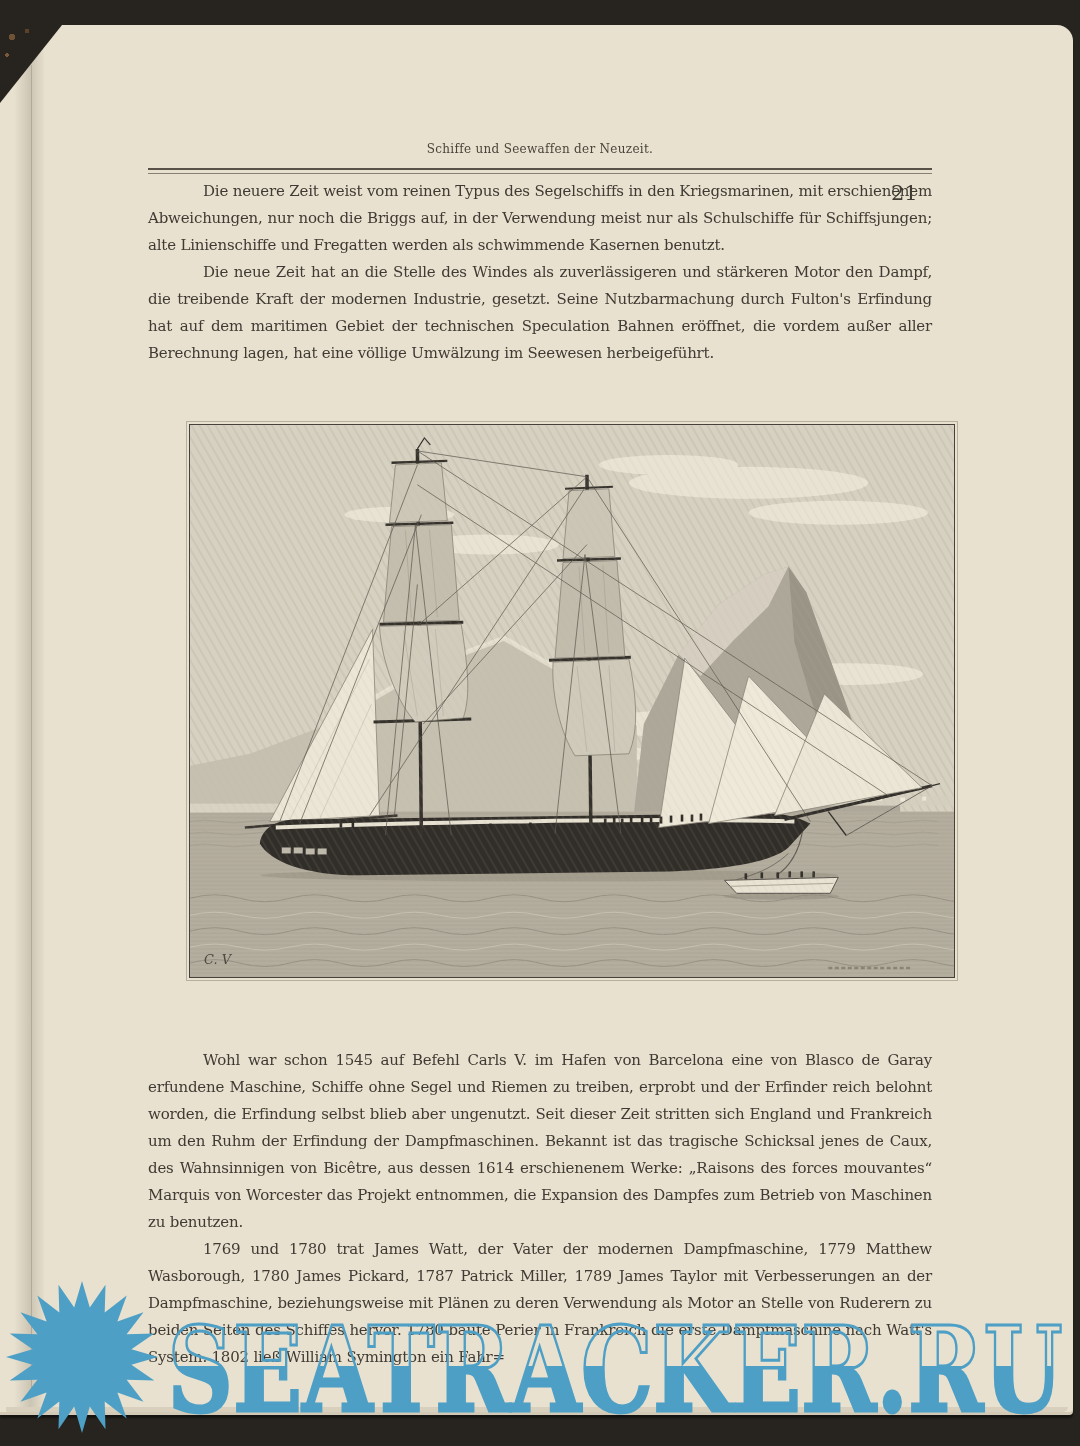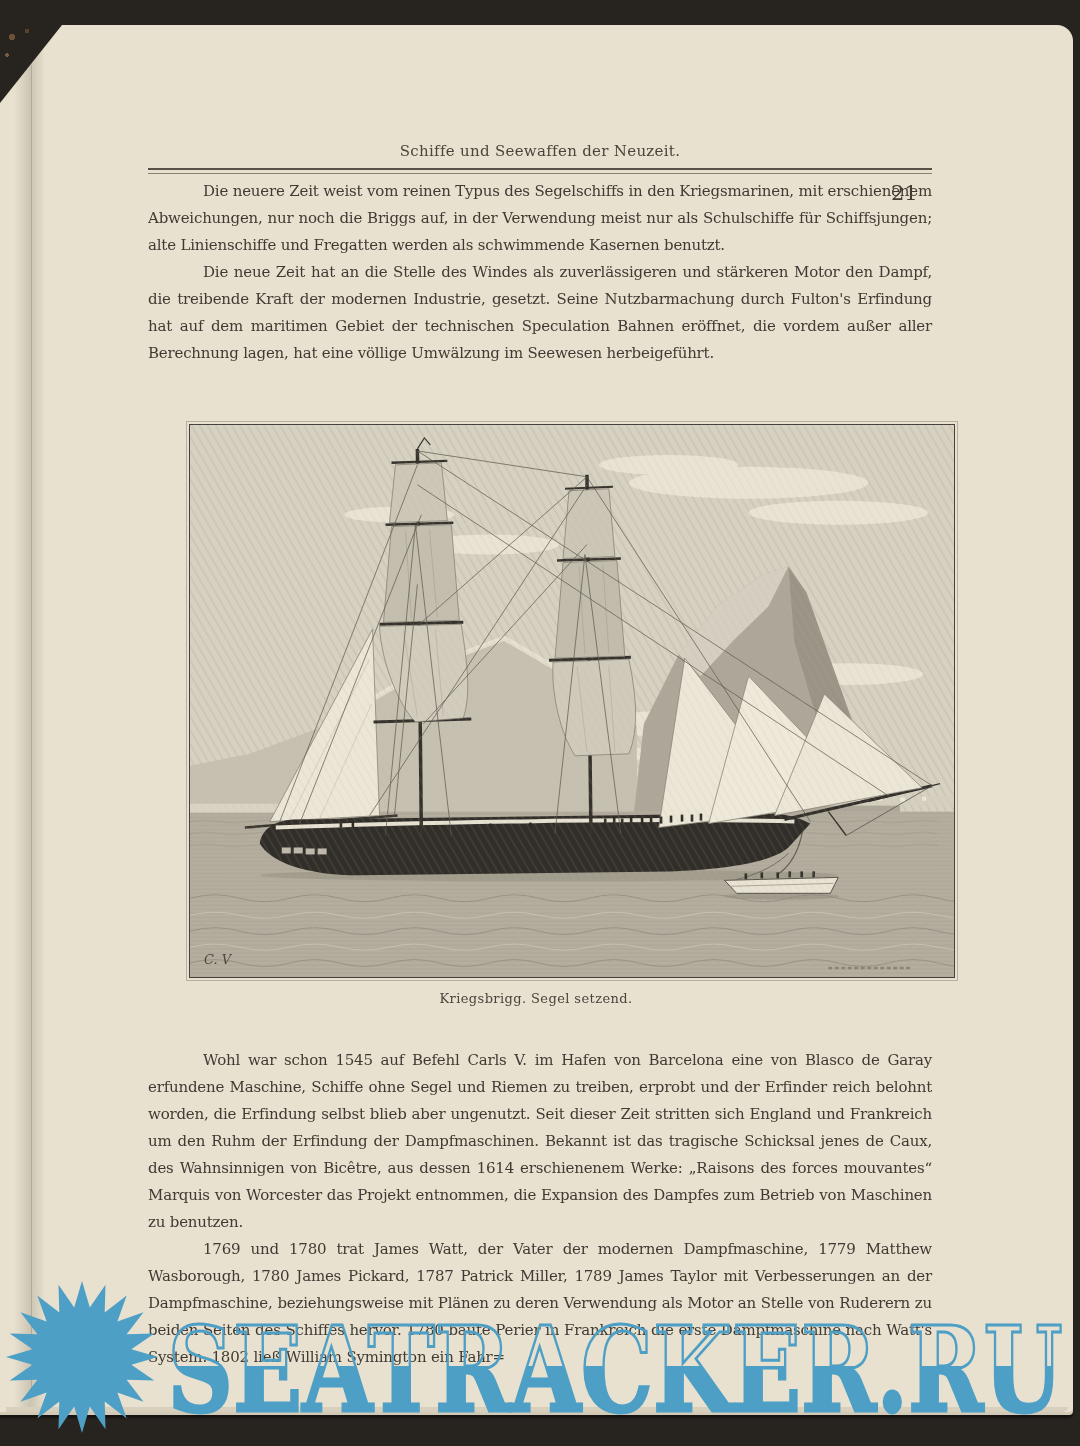--- a/index.html
+++ b/index.html
@@ -30,21 +30,21 @@
   .fold-line{
     position:absolute;left:31px;top:40px;width:1px;height:96%;
     background:rgba(80,68,54,.22);
   }
   .bottom-edge{
     position:absolute;left:6px;bottom:0;width:99%;height:5px;
     background:#d8d0bc;border-radius:0 0 6px 2px;
   }
   .header-title{
     position:absolute;left:148px;top:117px;width:784px;
-    text-align:center;font-size:15px;color:#4a443b;letter-spacing:.3px;
+    text-align:center;font-size:12px;color:#4a443b;letter-spacing:.3px;
   }
   .page-number{
     position:absolute;left:891px;top:116px;font-size:21px;color:#413c34;margin-top:40px;
   }
   .header-rule{
     position:absolute;left:148px;top:143px;width:784px;height:3px;
     border-top:2px solid rgba(62,56,48,.85);
     border-bottom:1px solid rgba(95,88,77,.7);
   }
   .body-text{
@@ -268,21 +268,20 @@
         </g>
       </g>
 
       <rect x="0" y="0" width="766" height="554" fill="url(#skyhatch)" opacity="0.22"></rect>
 
       <text x="14" y="541" font-size="13" font-style="italic" fill="#4e483f">C. V</text>
       <path d="M640,545 h82" stroke="#6b6559" stroke-width="2.5" stroke-dasharray="4 2.5" opacity="0.55"></path>
     </svg>
   </div>
 
-  <div class="figure-caption">Kriegsbrigg.  Segel setzend.</div>
 
   <div class="body-text bottom">
     <p class="indent">Wohl war schon 1545 auf Befehl Carls V. im Hafen von Barcelona eine von Blasco de Garay erfundene Maschine, Schiffe ohne Segel und Riemen zu treiben, erprobt und der Erfinder reich belohnt worden, die Erfindung selbst blieb aber ungenutzt.  Seit dieser Zeit stritten sich England und Frankreich um den Ruhm der Erfindung der Dampfmaschinen.  Bekannt ist das tragische Schicksal jenes de Caux, des Wahnsinnigen von Bicêtre, aus dessen 1614 erschienenem Werke: „Raisons des forces mouvantes“ Marquis von Worcester das Projekt entnommen, die Expansion des Dampfes zum Betrieb von Maschinen zu benutzen.</p>
     <p class="indent">1769 und 1780 trat James Watt, der Vater der modernen Dampfmaschine, 1779 Matthew Wasborough, 1780 James Pickard, 1787 Patrick Miller, 1789 James Taylor mit Verbesserungen an der Dampfmaschine, beziehungsweise mit Plänen zu deren Verwendung als Motor an Stelle von Ruderern zu beiden Seiten des Schiffes hervor.  1780 baute Perier in Frankreich die erste Dampfmaschine nach Watt's System.  1802 ließ William Symington ein Fahr=</p>
   </div>
 </div>
 
 <div class="watermark">
   <svg class="wm-sun" width="156" height="156" viewBox="0 0 156 156">
     <defs>

